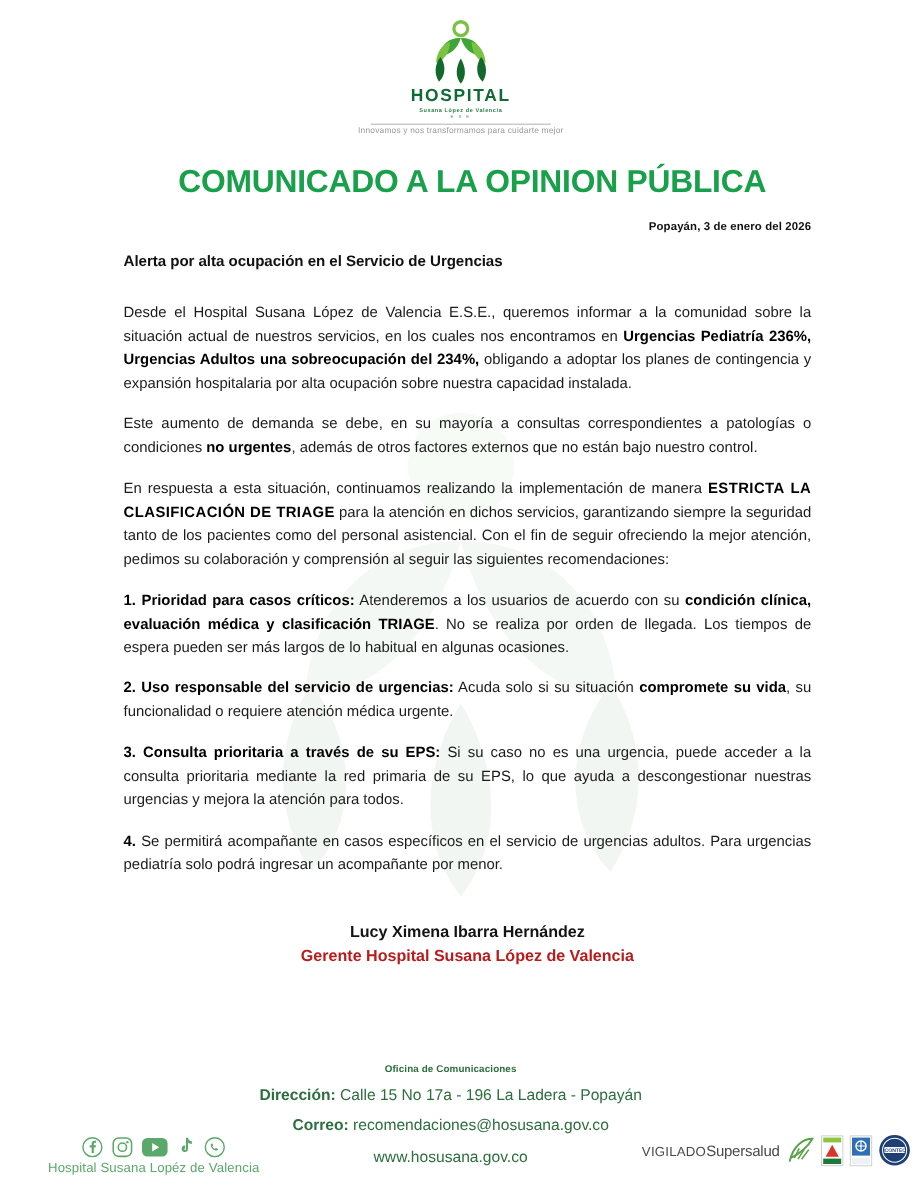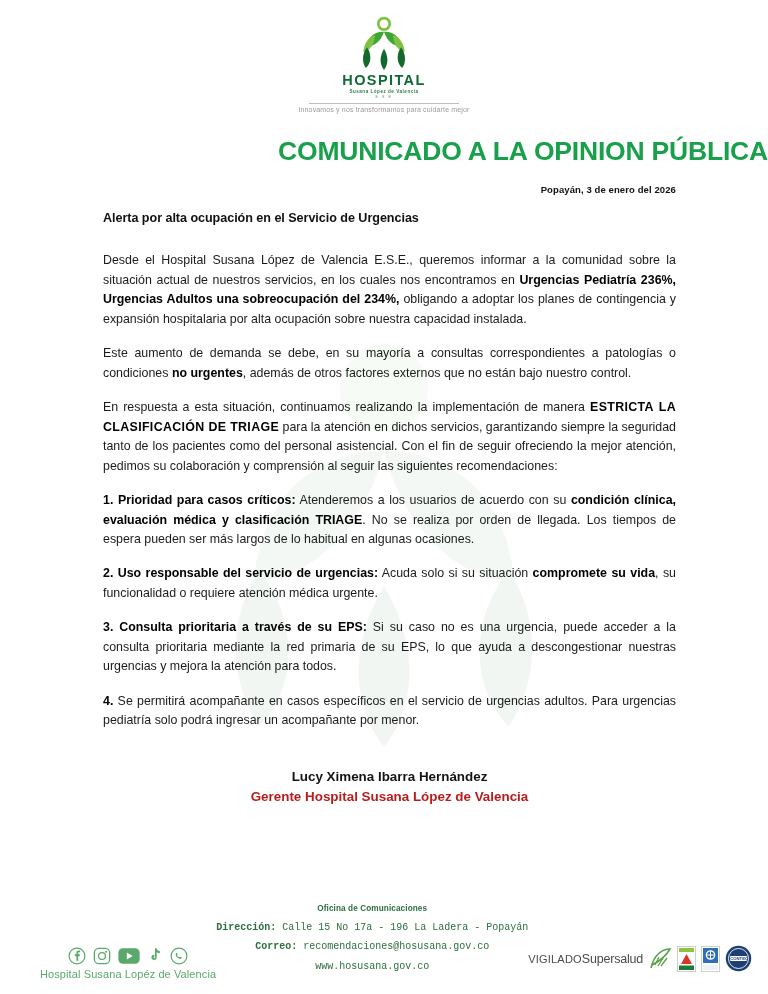--- a/index.html
+++ b/index.html
@@ -81,21 +81,21 @@
   }
   .tagline {
     font-size: 7px;
     color: #9a9a9a;
     letter-spacing: 0.15px;
     line-height: 1.2;
   }
 
   
   .main-title {
-    text-align: right;
+    text-align: center;
     color: #18a04a;
     font-weight: bold;
     font-size: 26.5px;
     letter-spacing: -0.2px;
     margin: 22px 0 16px 0;
     font-family: "Liberation Sans", sans-serif;
     padding-left: 19px;
   }
 
   
@@ -192,25 +192,24 @@
     margin-bottom: 4px;
   }
   .fc-title {
     font-size: 8.2px;
     font-weight: bold;
     color: #2d6e3e;
     letter-spacing: 0.1px;
     margin-bottom: 5px;
   }
   .fc-line {
-    font-size: 10px;
+    font-size: 13px;
     color: #2d6e3e;
     line-height: 1.95;
     white-space: nowrap;
-    font-family: Liberation Mono, monospace;
   }
   .fc-line b { font-weight: bold; }
 
   .footer-certs {
     display: flex;
     align-items: center;
     gap: 5px;
     margin-bottom: 8px;
   }
   .vigilado {

